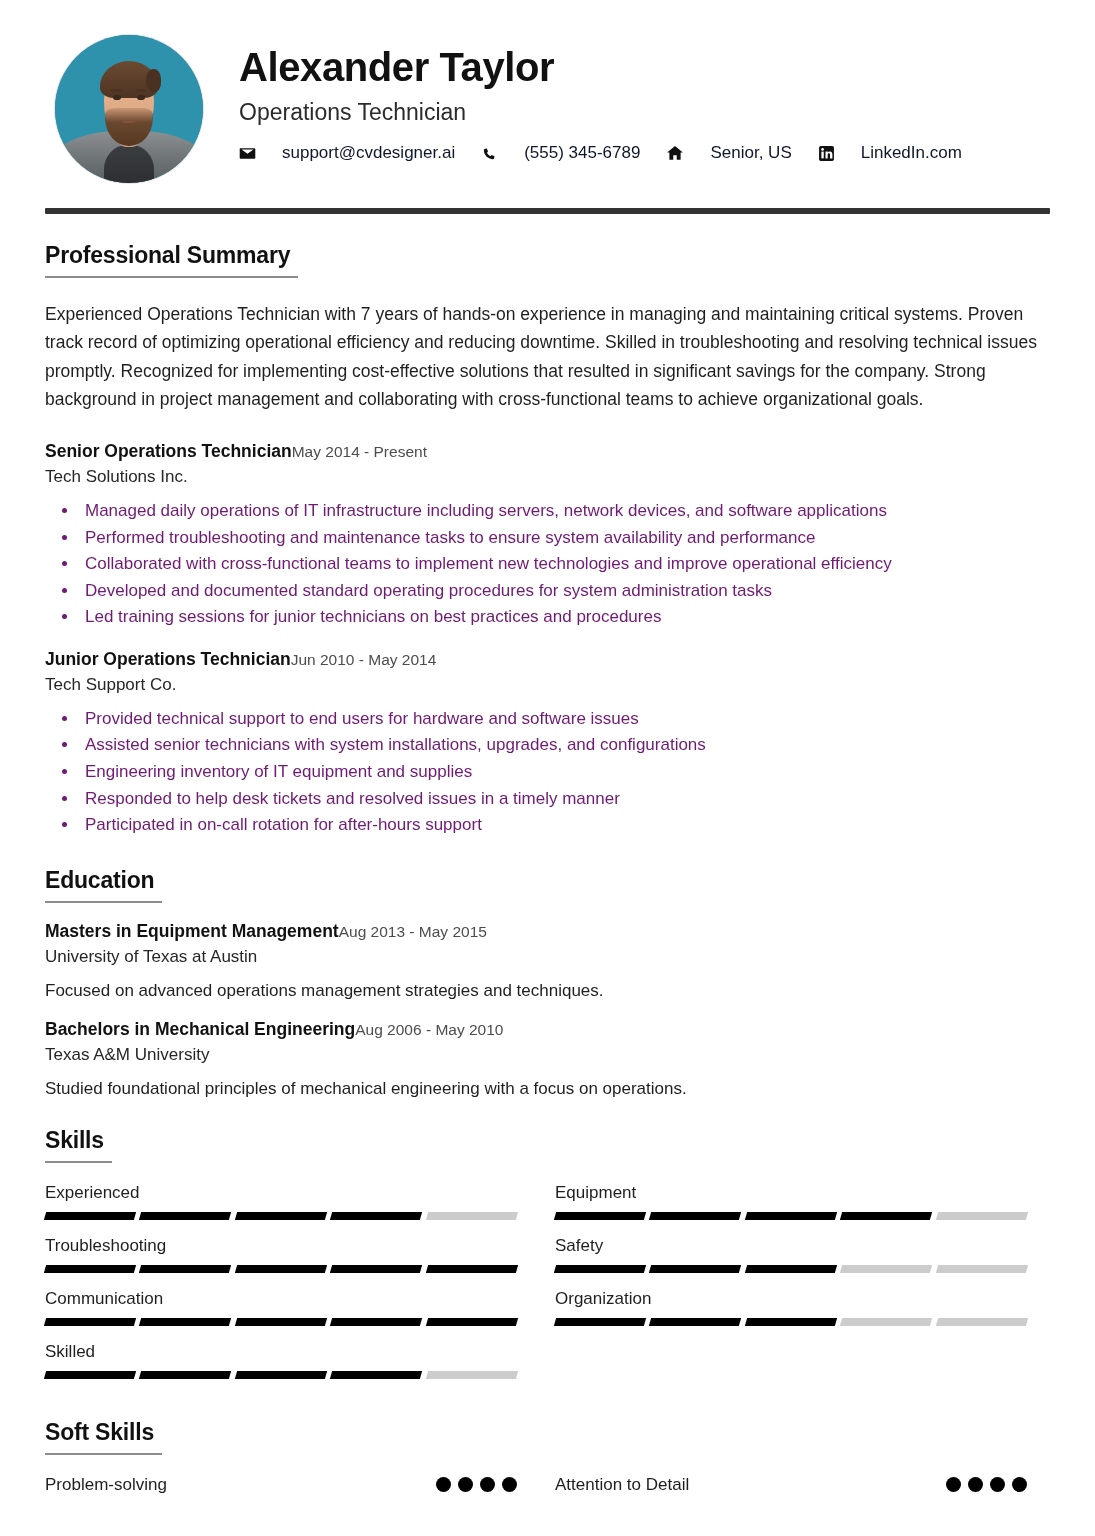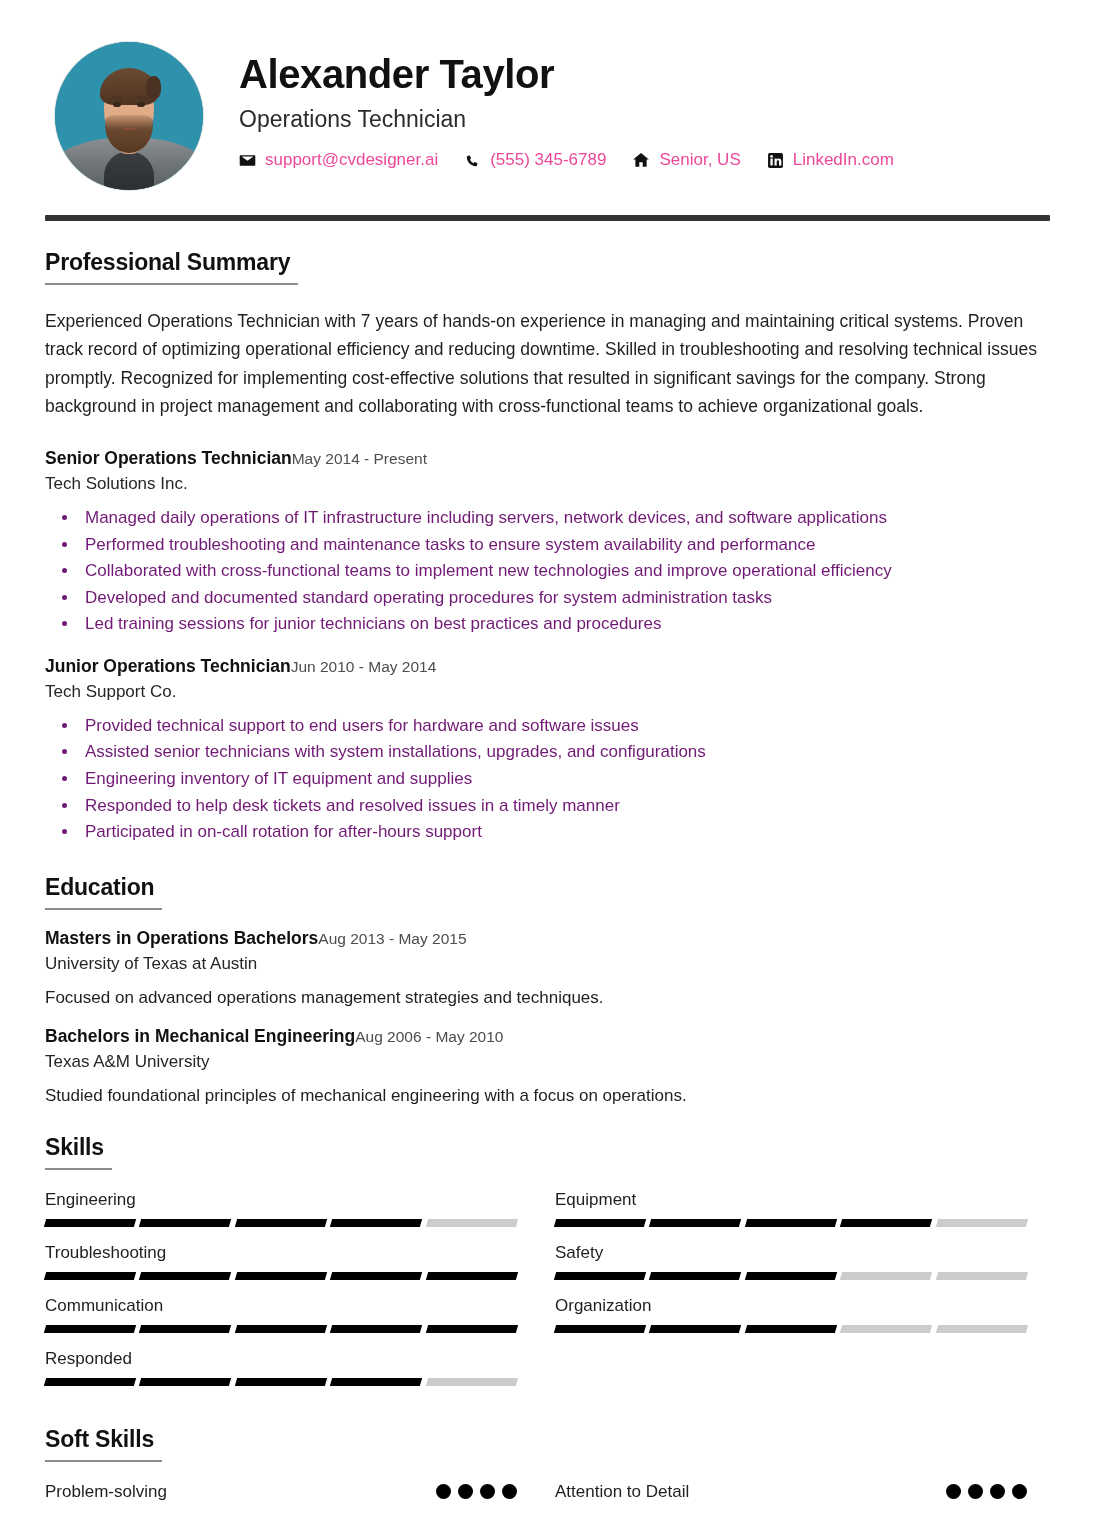--- a/index.html
+++ b/index.html
@@ -3,21 +3,21 @@
 <meta charset="utf-8">
 <style>
   * { box-sizing: border-box; margin: 0; padding: 0; }
   html, body {
     width: 1095px; height: 1536px;
     background: #ffffff;
     font-family: "Liberation Sans", sans-serif;
     color: #1a1a1a;
     overflow: hidden;
   }
-  .page { width: 1095px; height: 1312px; position: relative; padding: 9px 45px; }
+  .page { width: 1095px; height: 1312px; position: relative; padding: 2px 45px; }
 
   
   .header { display: flex; align-items: flex-start; padding-top: 33px; }
   .avatar-wrap {
     width: 148px; height: 148px; flex: 0 0 148px;
     border-radius: 50%; overflow: hidden; position: relative;
     background: #2e91ab; margin-left: 10px;
     box-shadow: 0 0 0 1px #e2e2e2;
   }
   
@@ -61,21 +61,21 @@
   .av-brow.l { left:37.5%; } .av-brow.r { left:54.5%; }
   .av-mouth { position:absolute; left:45.5%; top:58%; width:9%; height:1.6%; background:#8b4f3c; border-radius:40%; }
 
   .head-text { padding-left: 36px; padding-top: 10px; }
   .name {
     font-size: 40px; font-weight: bold; letter-spacing: -0.4px;
     color: #111; line-height: 1.1;
   }
   .role { font-size: 23px; color: #2b2b2b; margin-top: 10px; font-weight: 400; }
   .contacts { display: flex; align-items: center; gap: 26px; margin-top: 17px; }
-  .contact { display: flex; align-items: center; gap: 9px; font-size: 17px; color: #ec4899; }
+  .contact { display: flex; align-items: center; gap: 26px; font-size: 17px; color: #0f172a; }
   .contact svg { display:block; }
 
   .rule { height: 6px; background: #333333; margin: 25px 0 0 0; border-radius: 1px; }
 
   
   .section { margin-top: 28px; }
   .sec-title {
     display: inline-block;
     font-size: 23px; font-weight: bold; color: #111;
     padding-bottom: 7px; border-bottom: 2px solid #8c8c8c;
@@ -228,42 +228,42 @@
         <li>Participated in on-call rotation for after-hours support</li>
       </ul>
     </div>
   </div>
 
   <div class="section">
     <div class="sec-title pad-r">Education</div>
 
     <div class="entry">
       <div class="entry-head">
-        <div class="entry-title">Masters in Operations Bachelors</div>
+        <div class="entry-title">Masters in Equipment Management</div>
         <div class="entry-date">Aug 2013 - May 2015</div>
       </div>
       <div class="entry-org">University of Texas at Austin</div>
       <div class="edu-desc">Focused on advanced operations management strategies and techniques.</div>
     </div>
 
     <div class="entry">
       <div class="entry-head">
         <div class="entry-title">Bachelors in Mechanical Engineering</div>
         <div class="entry-date">Aug 2006 - May 2010</div>
       </div>
       <div class="entry-org">Texas A&amp;M University</div>
       <div class="edu-desc">Studied foundational principles of mechanical engineering with a focus on operations.</div>
     </div>
   </div>
 
   <div class="section">
     <div class="sec-title pad-r">Skills</div>
     <div class="skills-grid" id="skills-grid">
         <div class="skill">
-          <div class="skill-name">Engineering</div>
+          <div class="skill-name">Experienced</div>
           <div class="bar">
             <span class="seg on"></span>
             <span class="seg on"></span>
             <span class="seg on"></span>
             <span class="seg on"></span>
             <span class="seg"></span>
           </div>
         </div>
         <div class="skill">
           <div class="skill-name">Equipment</div>
@@ -309,21 +309,21 @@
           <div class="skill-name">Organization</div>
           <div class="bar">
             <span class="seg on"></span>
             <span class="seg on"></span>
             <span class="seg on"></span>
             <span class="seg"></span>
             <span class="seg"></span>
           </div>
         </div>
         <div class="skill">
-          <div class="skill-name">Responded</div>
+          <div class="skill-name">Skilled</div>
           <div class="bar">
             <span class="seg on"></span>
             <span class="seg on"></span>
             <span class="seg on"></span>
             <span class="seg on"></span>
             <span class="seg"></span>
           </div>
         </div>
       </div>
   </div>

